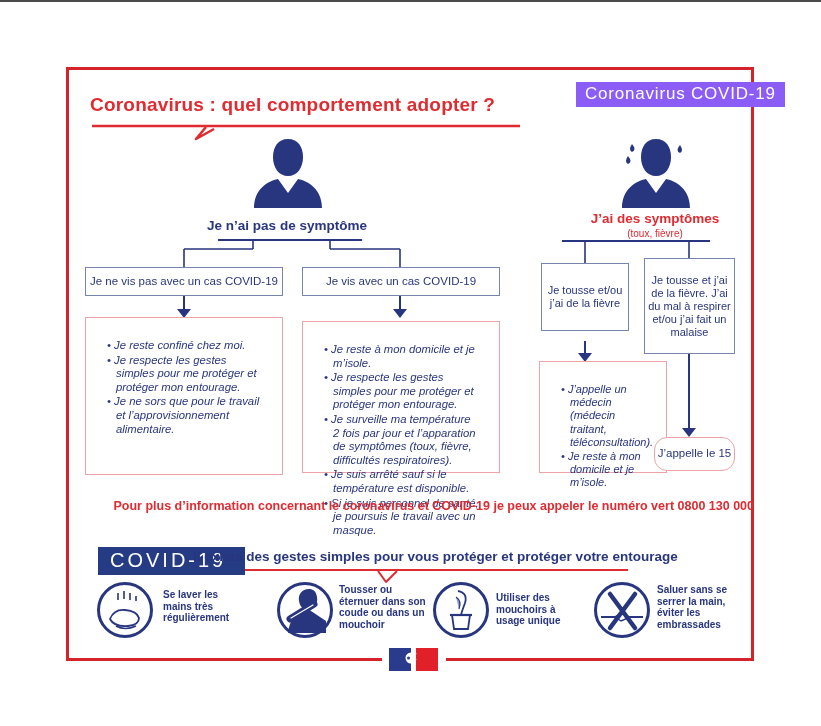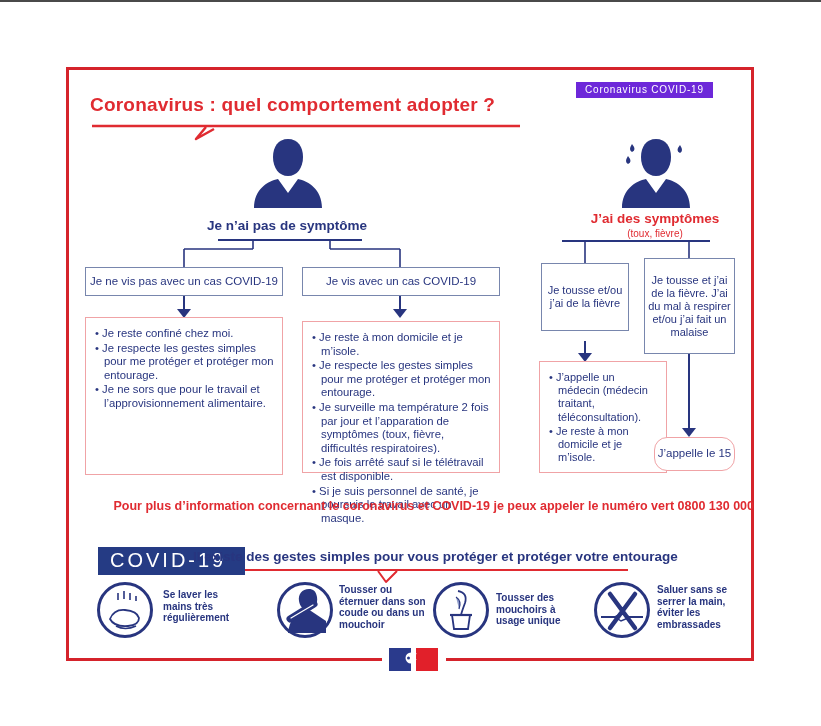--- a/index.html
+++ b/index.html
@@ -12,22 +12,22 @@
   #poster{
     left:66px;top:67px;width:682px;height:588px;
     border:3px solid #d5232b;background:#ffffff;
   }
   
   #title{
     left:90px;top:94px;font-size:19px;font-weight:bold;color:#e02b31;
     letter-spacing:0.2px;white-space:nowrap;
   }
   #covid-badge-top{
-    left:576px;top:82px;background:#6d28d9;color:#ffffff;
-    font-size:10px;letter-spacing:0.8px;padding:2px 9px 3px 9px;white-space:nowrap;
+    left:576px;top:82px;background:#8b5cf6;color:#ffffff;
+    font-size:17px;letter-spacing:0.8px;padding:2px 9px 3px 9px;white-space:nowrap;
   }
   .branch-label{color:#28357f;font-weight:bold;font-size:13.5px;text-align:center;white-space:nowrap;}
   #label-no-symptom{left:167px;top:218px;width:240px;}
   #label-symptoms{left:575px;top:211px;width:160px;color:#e02b31;font-weight:bold;font-size:13.5px;text-align:center;}
   #label-symptoms-sub{left:575px;top:228px;width:160px;color:#e02b31;font-size:10px;text-align:center;}
   .navy-box{
     border:1px solid #7886ad;background:#ffffff;color:#28357f;
     display:flex;align-items:center;justify-content:center;text-align:center;
     font-size:11.5px;line-height:13.5px;padding:2px;box-sizing:border-box;
   }
@@ -40,21 +40,21 @@
     font-size:11.3px;line-height:13.6px;padding:5px 4px 5px 5px;box-sizing:border-box;
   }
   #red-box-1{left:85px;top:317px;width:198px;height:158px;}
   #red-box-2{left:302px;top:321px;width:198px;height:152px;}
   #red-box-3{left:539px;top:361px;width:128px;height:112px;font-size:11px;line-height:13.2px;}
   #red-box-15{
     left:654px;top:437px;width:81px;height:34px;
     display:flex;align-items:center;justify-content:center;text-align:center;
     padding:2px;font-size:11.5px;border-radius:13px;
   }
-  ul.actions{list-style:none;margin:4px;padding:0;}
+  ul.actions{list-style:none;margin:16px;padding:0;font-style:italic;}
   ul.actions li{padding-left:9px;text-indent:-9px;margin:0 0 1px 0;}
   ul.actions li::before{content:"\2022\00a0";}
   #info-line{
     left:66px;top:499px;width:688px;text-align:right;
     color:#e02b31;font-weight:bold;font-size:12.5px;
   }
   #covid-badge-bottom{
     left:98px;top:547px;background:#253b84;color:#ffffff;
     font-size:20px;letter-spacing:3px;padding:2px 19px 3px 12px;white-space:nowrap;
   }
@@ -139,21 +139,21 @@
     <li>Je respecte les gestes simples pour me protéger et protéger mon entourage.</li>
     <li>Je ne sors que pour le travail et l’approvisionnement alimentaire.</li>
   </ul>
 </div>
 
 <div id="red-box-2" class="abs red-box">
   <ul class="actions">
     <li>Je reste à mon domicile et je m’isole.</li>
     <li>Je respecte les gestes simples pour me protéger et protéger mon entourage.</li>
     <li>Je surveille ma température 2 fois par jour et l’apparation de symptômes (toux, fièvre, difficultés respiratoires).</li>
-    <li>Je fois arrêté sauf si le télétravail est disponible.</li>
+    <li>Je suis arrêté sauf si le température est disponible.</li>
     <li>Si je suis personnel de santé, je poursuis le travail avec un masque.</li>
   </ul>
 </div>
 
 <div id="red-box-3" class="abs red-box">
   <ul class="actions">
     <li>J’appelle un médecin (médecin traitant, téléconsultation).</li>
     <li>Je reste à mon domicile et je m’isole.</li>
   </ul>
 </div>
@@ -183,21 +183,21 @@
 </svg>
 <div id="gesture-label-2" class="abs gesture-label">Tousser ou éternuer dans son coude ou dans un mouchoir</div>
 
 <svg class="abs" style="left:432px;top:581px;" width="58" height="58" viewBox="0 0 58 58">
   <circle cx="29" cy="29" r="26.5" fill="none" stroke="#28357f" stroke-width="3"></circle>
   <path d="M26 10 Q36 12 33 22 Q30 30 29 34" fill="none" stroke="#28357f" stroke-width="1.8"></path>
   <path d="M24 16 Q30 20 27 28" fill="#8f9cc9" stroke="#28357f" stroke-width="1.2"></path>
   <path d="M20 34 h18 l-2 14 h-14 Z" fill="none" stroke="#28357f" stroke-width="1.8"></path>
   <path d="M18 34 h22" stroke="#28357f" stroke-width="2.2"></path>
 </svg>
-<div id="gesture-label-3" class="abs gesture-label">Tousser des mouchoirs à usage unique</div>
+<div id="gesture-label-3" class="abs gesture-label">Utiliser des mouchoirs à usage unique</div>
 
 <svg class="abs" style="left:593px;top:581px;" width="58" height="58" viewBox="0 0 58 58">
   <circle cx="29" cy="29" r="26.5" fill="none" stroke="#28357f" stroke-width="3"></circle>
   <path d="M8 36 h14 l7 -4 l7 4 h14" fill="none" stroke="#28357f" stroke-width="1.8"></path>
   <path d="M22 36 l6 4 l7 -3" fill="none" stroke="#28357f" stroke-width="1.4"></path>
   <path d="M17 13 L42 47 M42 13 L17 47" stroke="#28357f" stroke-width="4.5" stroke-linecap="round"></path>
 </svg>
 <div id="gesture-label-4" class="abs gesture-label">Saluer sans se serrer la main, éviter les embrassades</div>
 
 <div id="flag-logo" class="abs">

